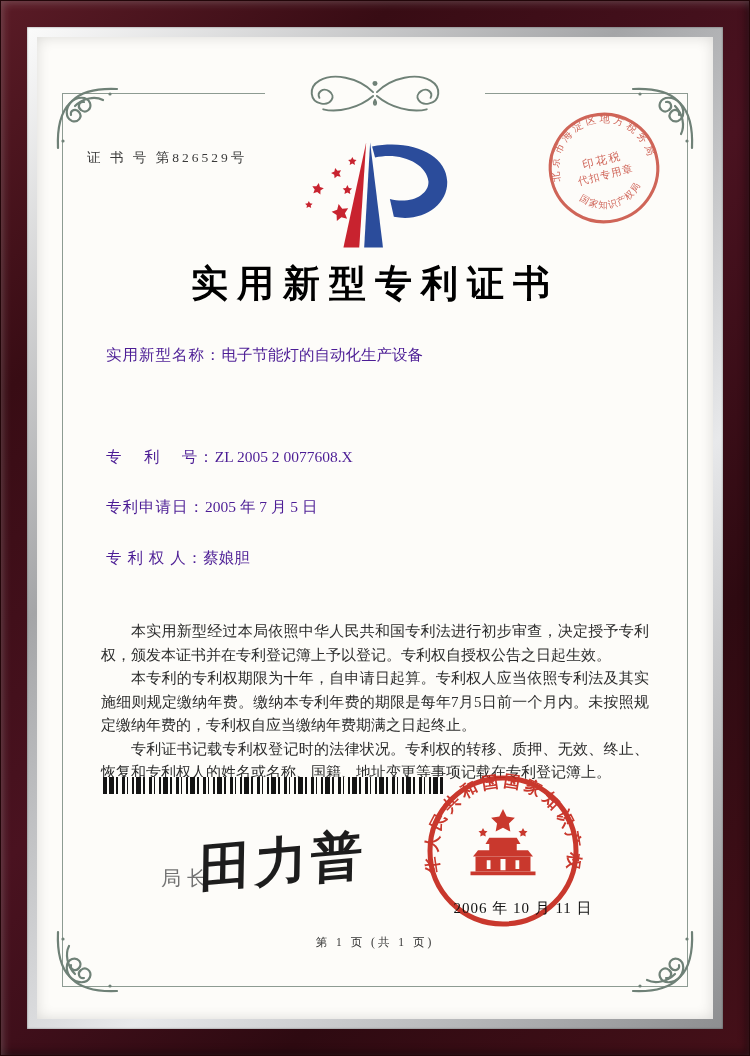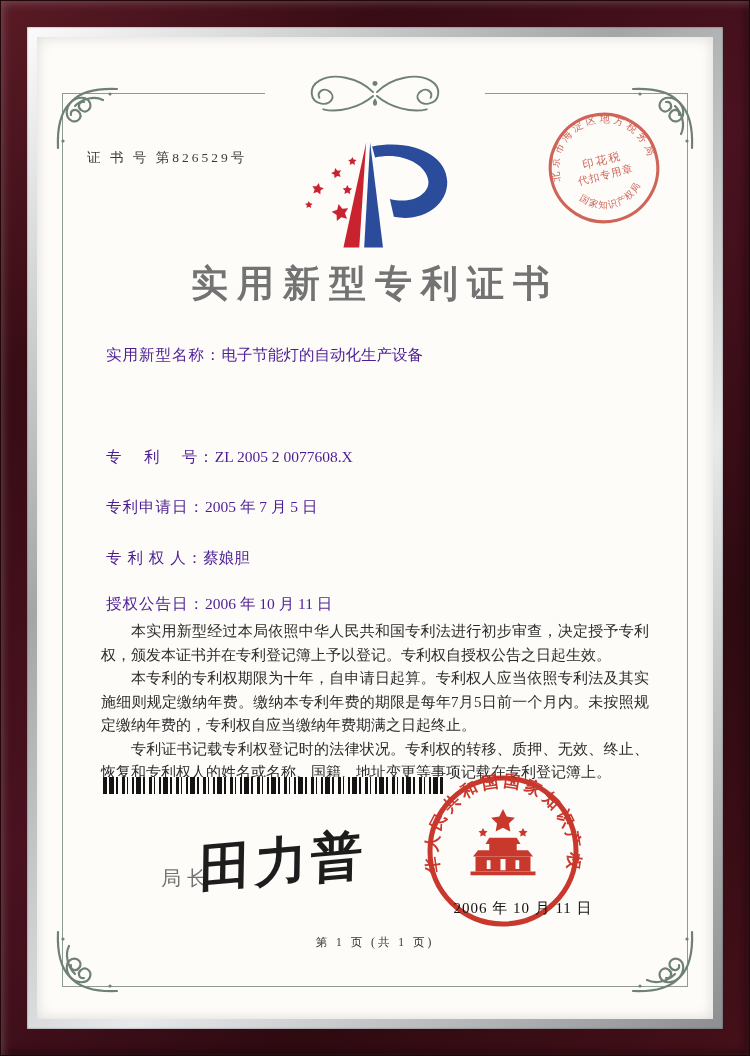--- a/index.html
+++ b/index.html
@@ -26,21 +26,21 @@
   .orn-tr{right:18px;top:49px;transform:rotate(90deg);}
   .orn-br{right:18px;bottom:25px;transform:rotate(180deg);}
   .orn-bl{left:18px;bottom:25px;transform:rotate(270deg);}
   .orn-top{left:50%;top:34px;transform:translateX(-50%);background:#fdfcf9;}
   
   .cert-no{position:absolute;left:50px;top:112px;font-size:13.5px;letter-spacing:3px;color:#3a3a3a;}
   .logo{position:absolute;left:259px;top:102px;width:168px;height:112px;}
   .tax-seal{position:absolute;left:505px;top:69px;width:124px;height:124px;
     transform:rotate(-14deg);opacity:.85;}
   .title{position:absolute;left:0;top:222px;width:100%;margin:0;text-align:center;
-    font-size:37px;font-weight:700;letter-spacing:9px;color:#737373;}
+    font-size:37px;font-weight:700;letter-spacing:9px;color:#000000;}
   .field{position:absolute;left:69px;font-size:15.5px;color:#4c1d95;white-space:nowrap;}
   .field .lab{letter-spacing:1px;}
   .body-text{position:absolute;left:64px;right:64px;top:583px;color:#2c2c2c;}
   .body-text p{margin:0;font-size:15px;line-height:23.5px;text-align:justify;text-indent:2em;}
   .barcode{position:absolute;left:66px;top:740px;width:336px;height:17px;
     border-left:2px solid #141414;border-right:2px solid #141414;
     background:repeating-linear-gradient(90deg,#141414 0 2px,#fdfcf9 2px 4px,#141414 4px 9px,
       #fdfcf9 9px 11px,#141414 11px 13px,#fdfcf9 13px 17px,#141414 17px 20px,
       #fdfcf9 20px 22px,#141414 22px 23px,#fdfcf9 23px 27px);}
   .sig-role{position:absolute;left:108px;top:828px;font-size:20px;letter-spacing:6px;color:#737373;margin-left:16px;}
@@ -150,23 +150,20 @@
           </div>
           <div class="field" style="top:410px">
             <span class="lab">专　 利　 号：</span><span class="val">ZL 2005 2 0077608.X</span>
           </div>
           <div class="field" style="top:460px">
             <span class="lab">专利申请日：</span><span class="val">2005 年 7 月 5 日</span>
           </div>
           <div class="field" style="top:511px">
             <span class="lab">专 利 权 人：</span><span class="val">蔡娘胆</span>
           </div>
-          <div class="field" style="top:557px">
-            <span class="lab">授权公告日：</span><span class="val">2006 年 10 月 11 日</span>
-          </div>
 
           <div class="body-text">
             <p>本实用新型经过本局依照中华人民共和国专利法进行初步审查，决定授予专利权，颁发本证书并在专利登记簿上予以登记。专利权自授权公告之日起生效。</p>
             <p>本专利的专利权期限为十年，自申请日起算。专利权人应当依照专利法及其实施细则规定缴纳年费。缴纳本专利年费的期限是每年7月5日前一个月内。未按照规定缴纳年费的，专利权自应当缴纳年费期满之日起终止。</p>
             <p>专利证书记载专利权登记时的法律状况。专利权的转移、质押、无效、终止、恢复和专利权人的姓名或名称、国籍、地址变更等事项记载在专利登记簿上。</p>
           </div>
 
           <div class="barcode"></div>
 
           <div class="sig-role">局长</div>

